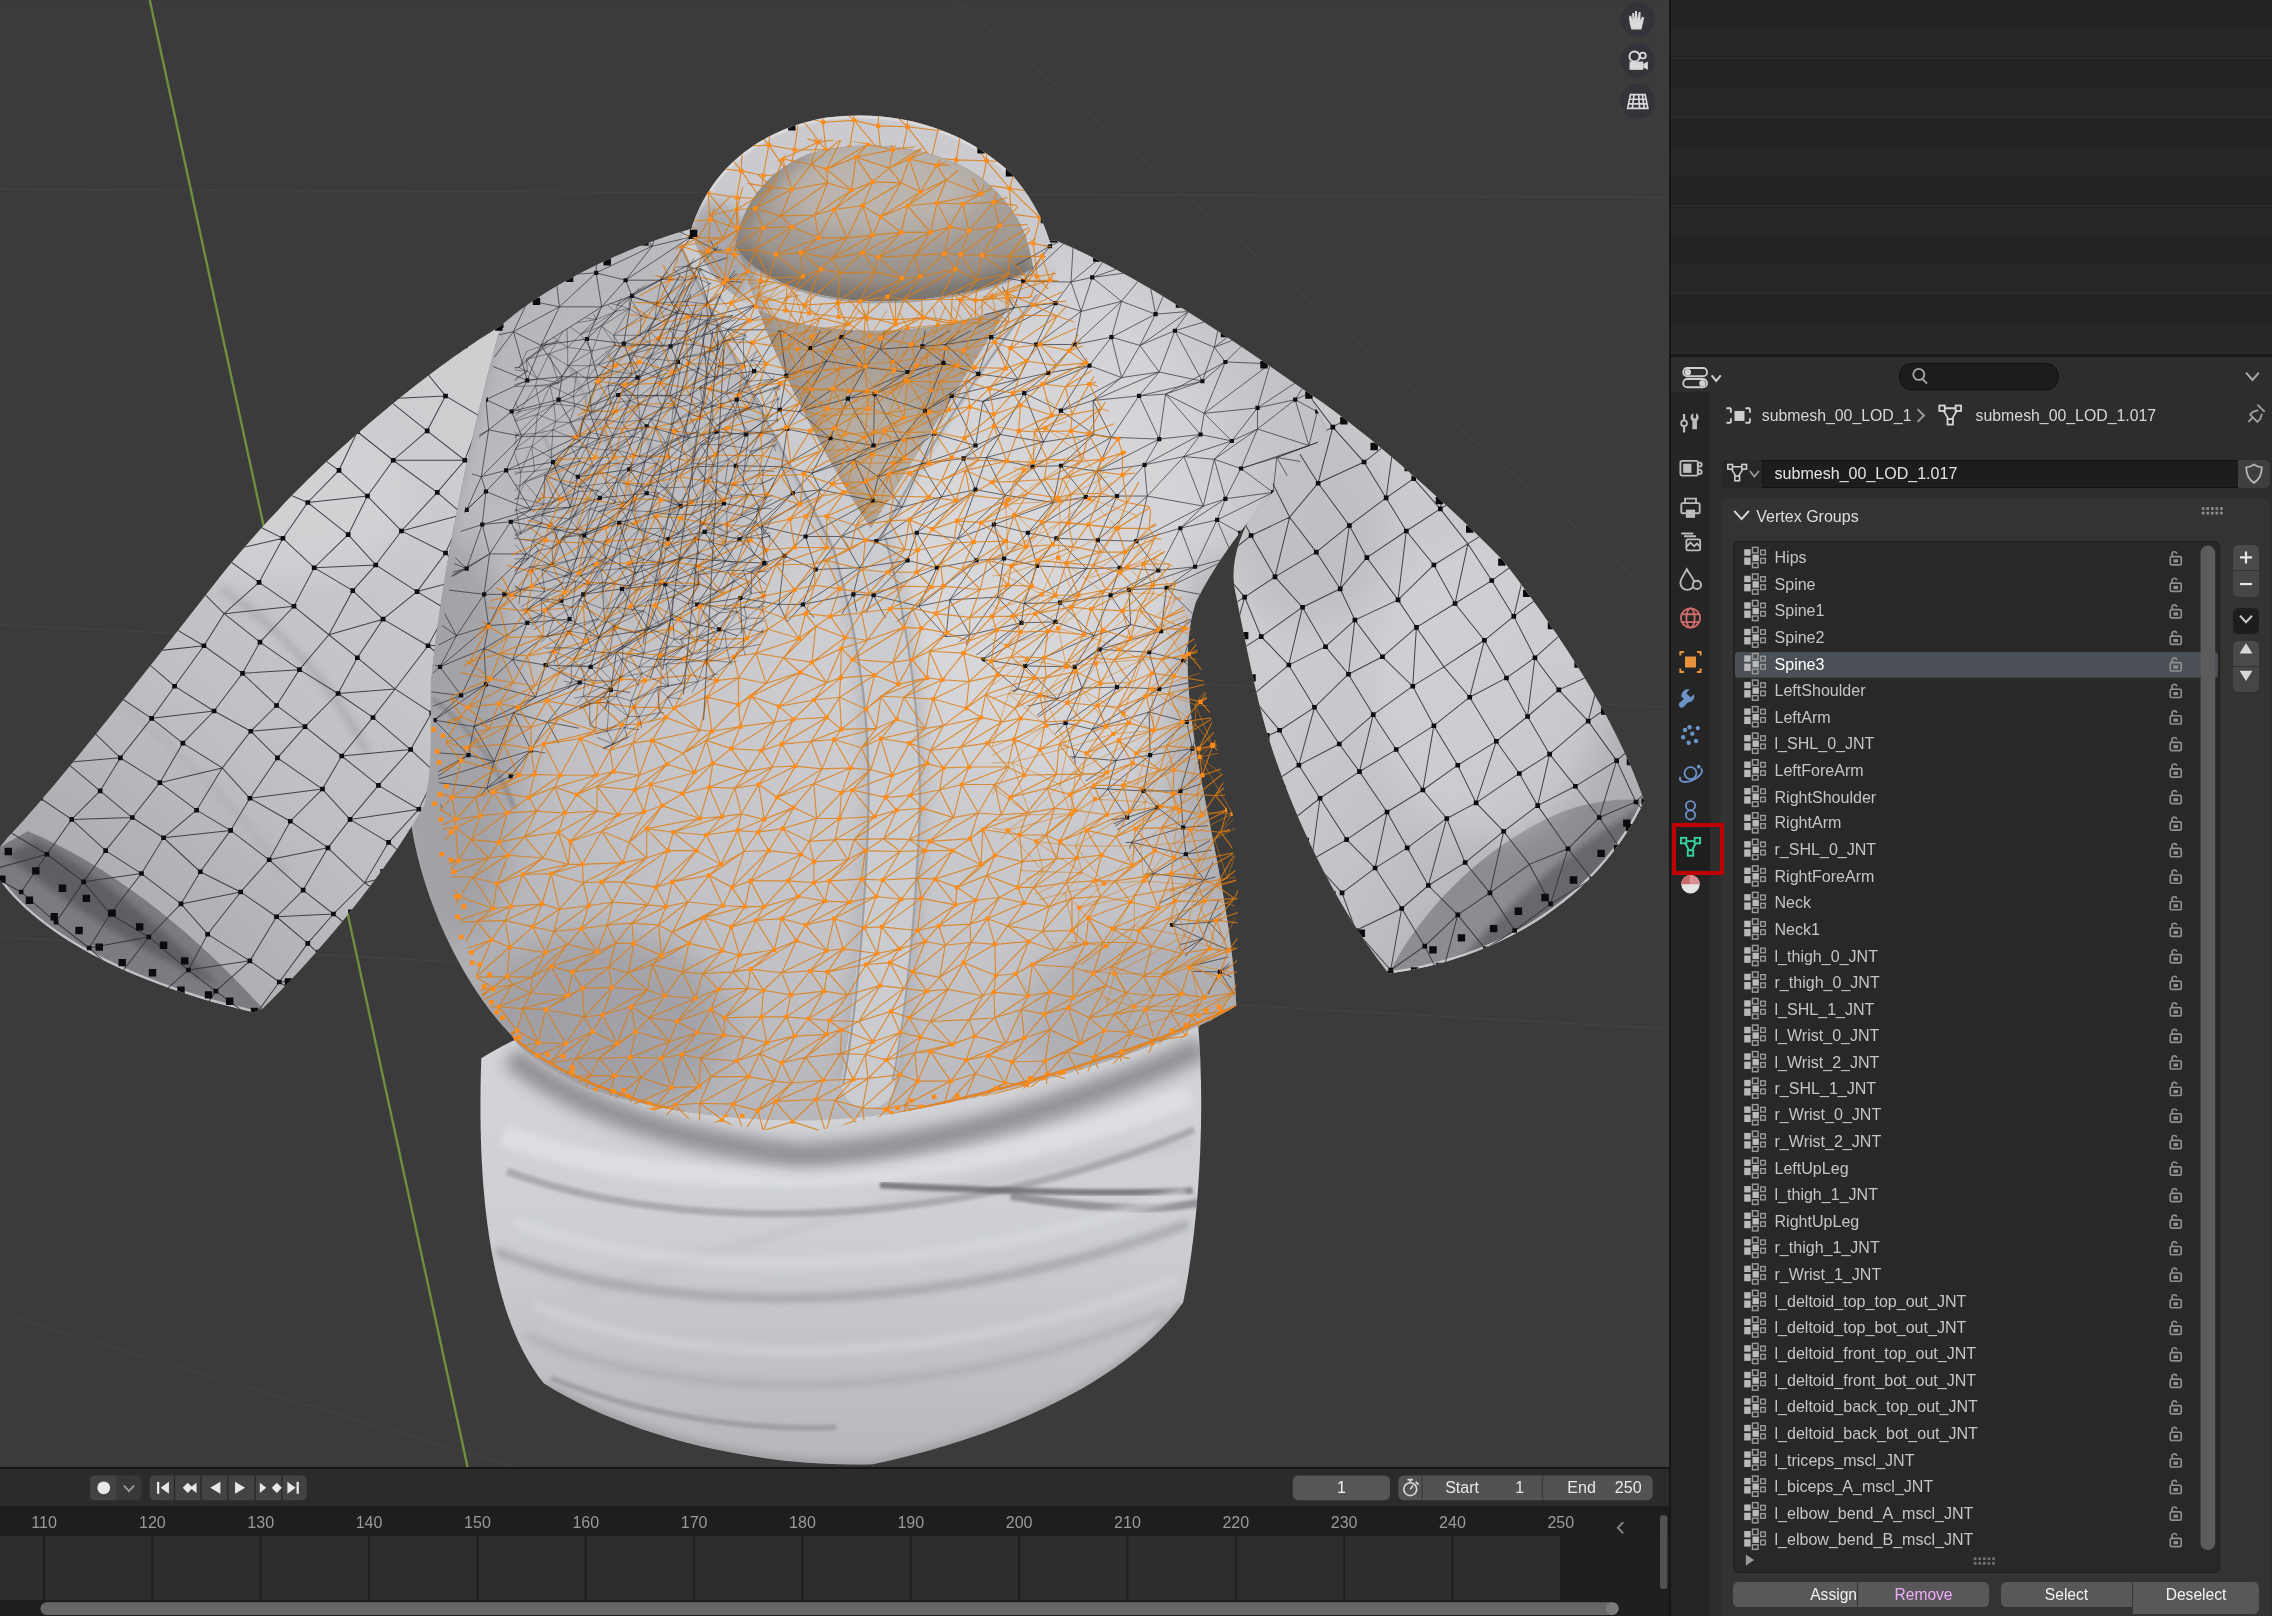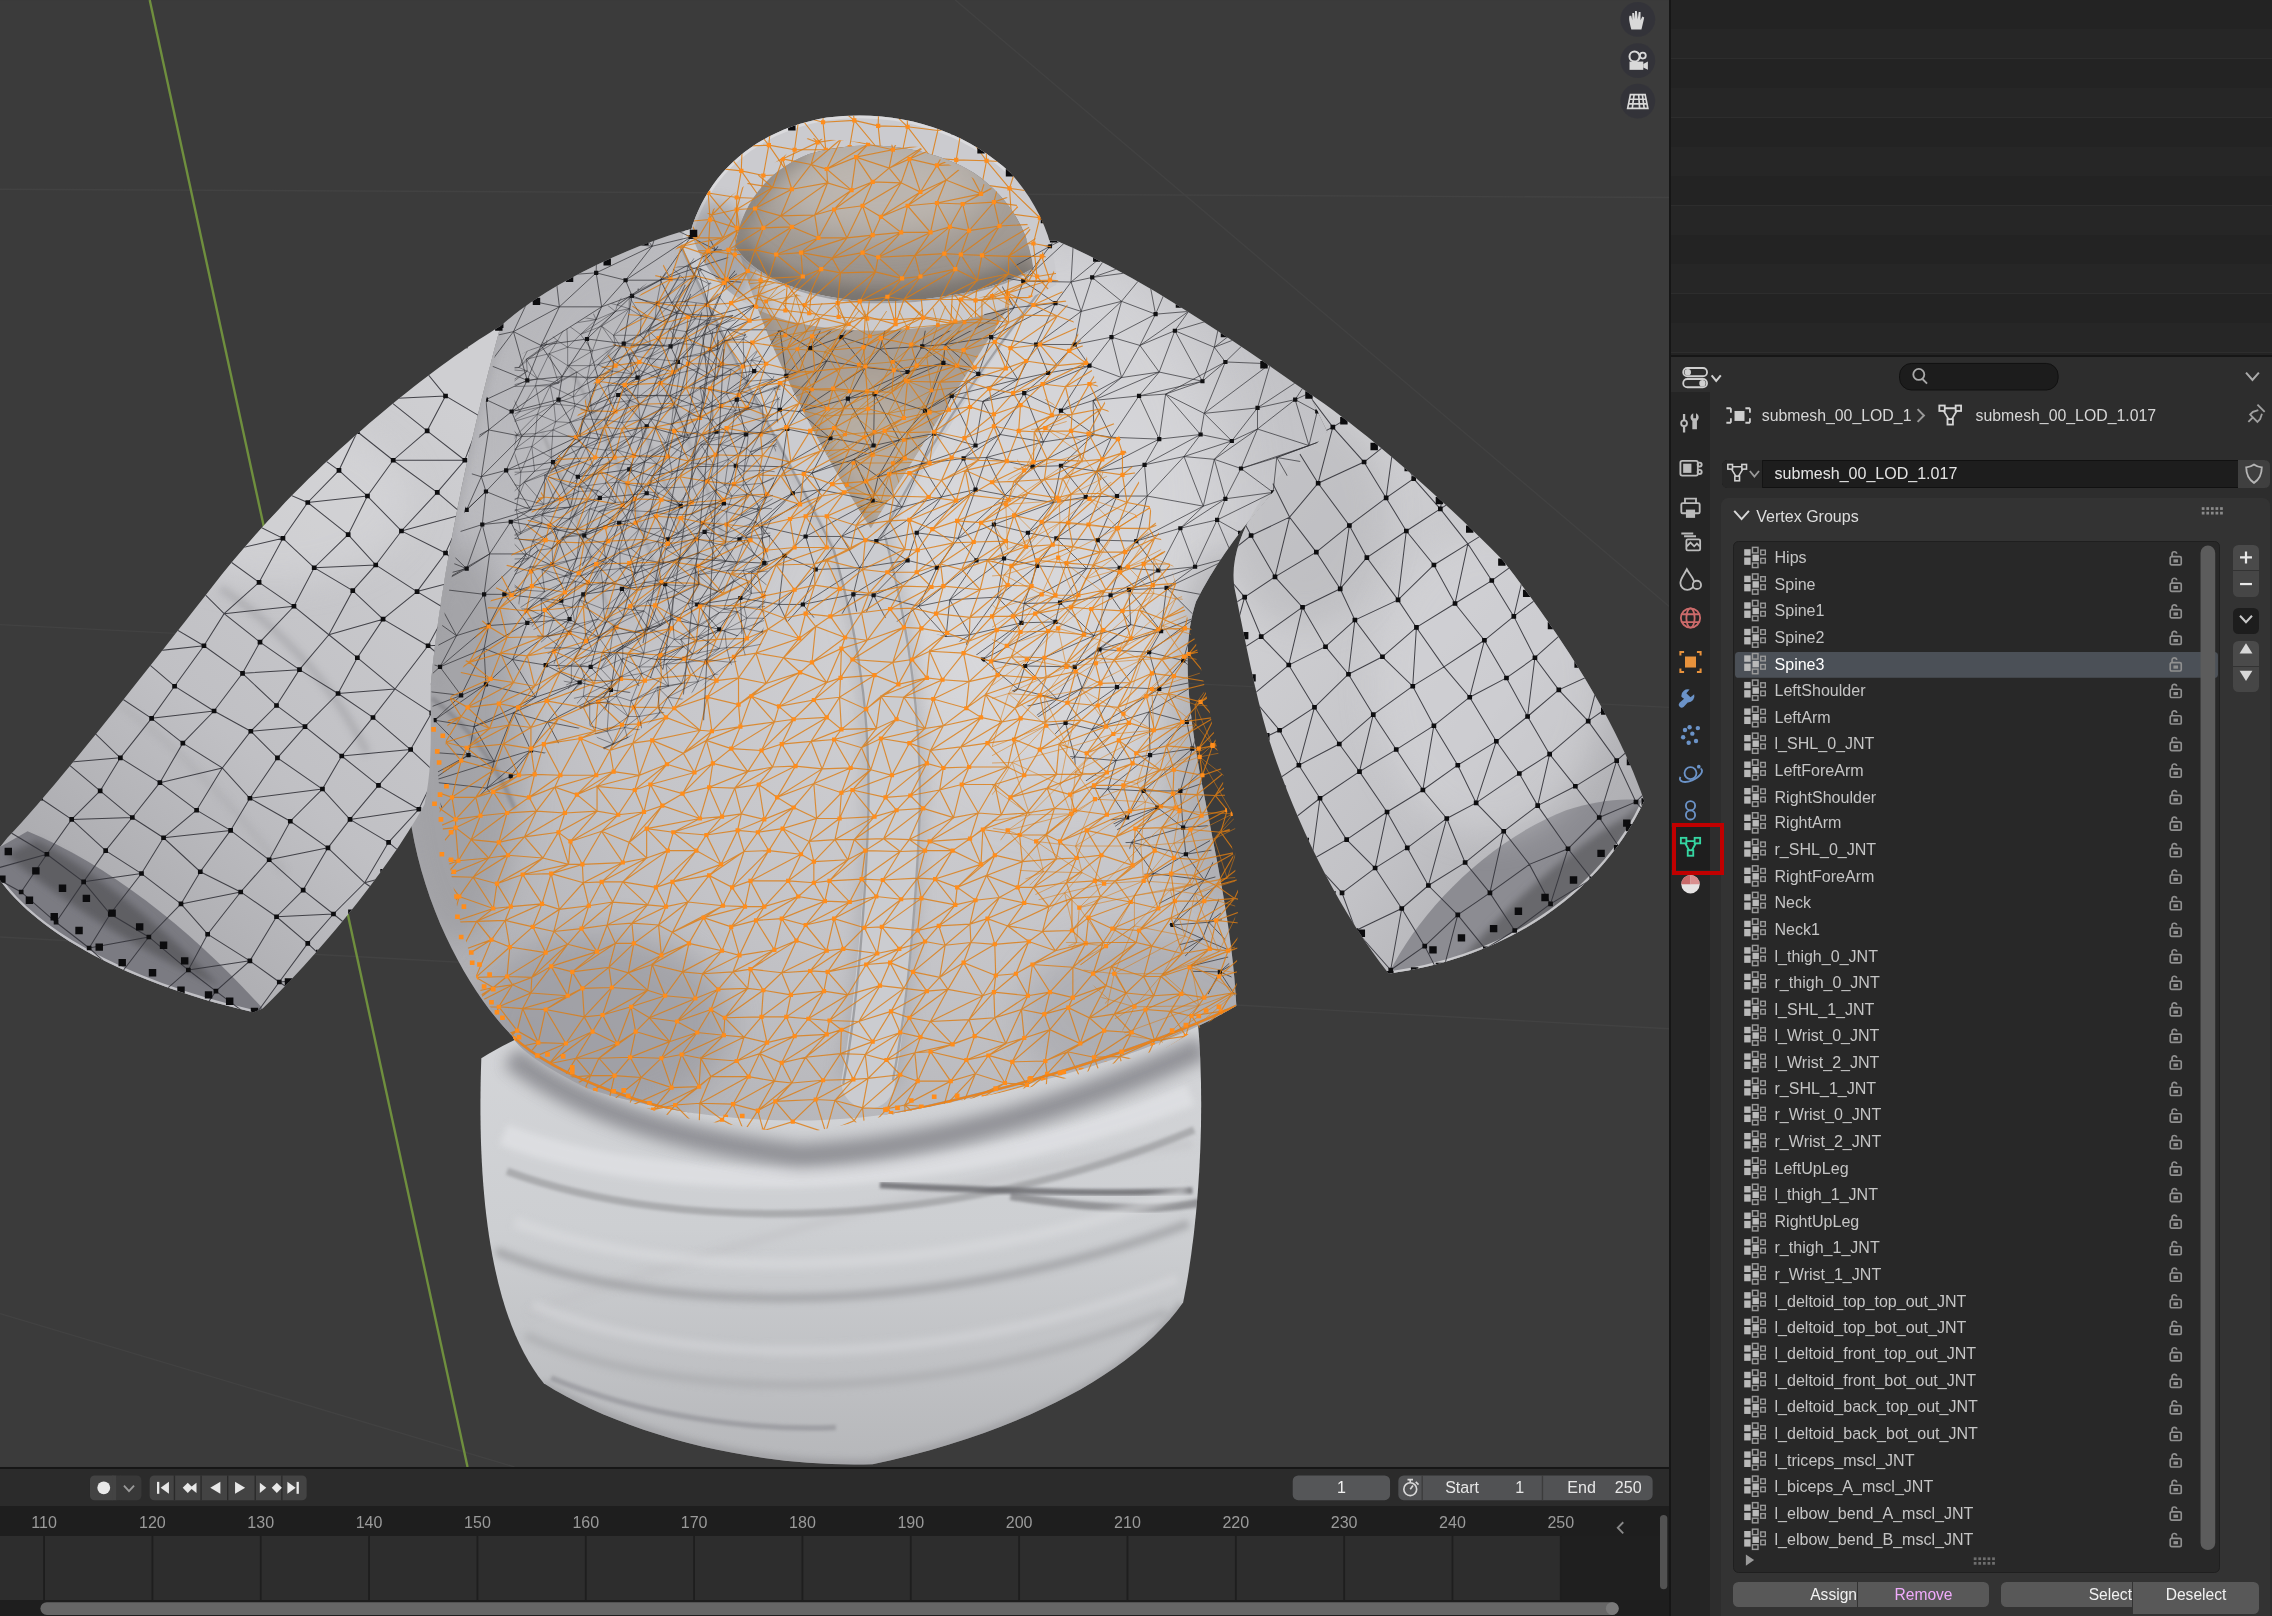--- a/index.html
+++ b/index.html
@@ -1072,15 +1072,15 @@
     <div style="position:absolute;left:562px;top:667px;width:26px;height:25px;background:#464646;border-radius:0 0 5.5px 5.5px"></div>
     <svg class="abs" style="left:562px;top:545px" width="26" height="147" viewBox="0 0 28 160">
 <path d="M14,7 v13 M7.5,13.5 h13" stroke="#e8e8e8" stroke-width="2.4" fill="none"></path>
 <path d="M7.5,42.5 h13" stroke="#e8e8e8" stroke-width="2.4"></path>
 <path d="M7.5,77 l6.5,7 l6.5,-7" stroke="#c8c8c8" stroke-width="2.2" fill="none"></path>
 <path d="M14,107 l7,11 h-14 Z" fill="#d8d8d8"></path>
 <path d="M14,148 l7,-11 h-14 Z" fill="#d8d8d8"></path>
 </svg>
     <div style="position:absolute;left:62px;top:1582px;width:124px;height:25px;background:#585858;border-radius:5.5px 0 0 5.5px;color:#f1f1f1;text-align:right;line-height:25px;font-size:15.6px">Assign</div>
     <div style="position:absolute;left:187px;top:1582px;width:131px;height:25px;background:#585858;border-radius:0 5.5px 5.5px 0;color:#f0abfc;text-align:center;line-height:25px;font-size:15.6px">Remove</div>
-    <div style="position:absolute;left:330px;top:1582px;width:131px;height:25px;background:#585858;border-radius:5.5px 0 0 5.5px;color:#f1f1f1;text-align:right;line-height:25px;font-size:15.6px">Select</div>
+    <div style="position:absolute;left:330px;top:1582px;width:131px;height:25px;background:#585858;border-radius:5.5px 0 0 5.5px;color:#f1f1f1;text-align:center;line-height:25px;font-size:15.6px">Select</div>
     <div style="position:absolute;left:462px;top:1582px;width:126px;height:32px;background:#585858;border-radius:0 5.5px 5.5px 0;color:#f1f1f1;text-align:center;line-height:25px;font-size:15.6px">Deselect</div>
   </div>
 
 </body></html>

